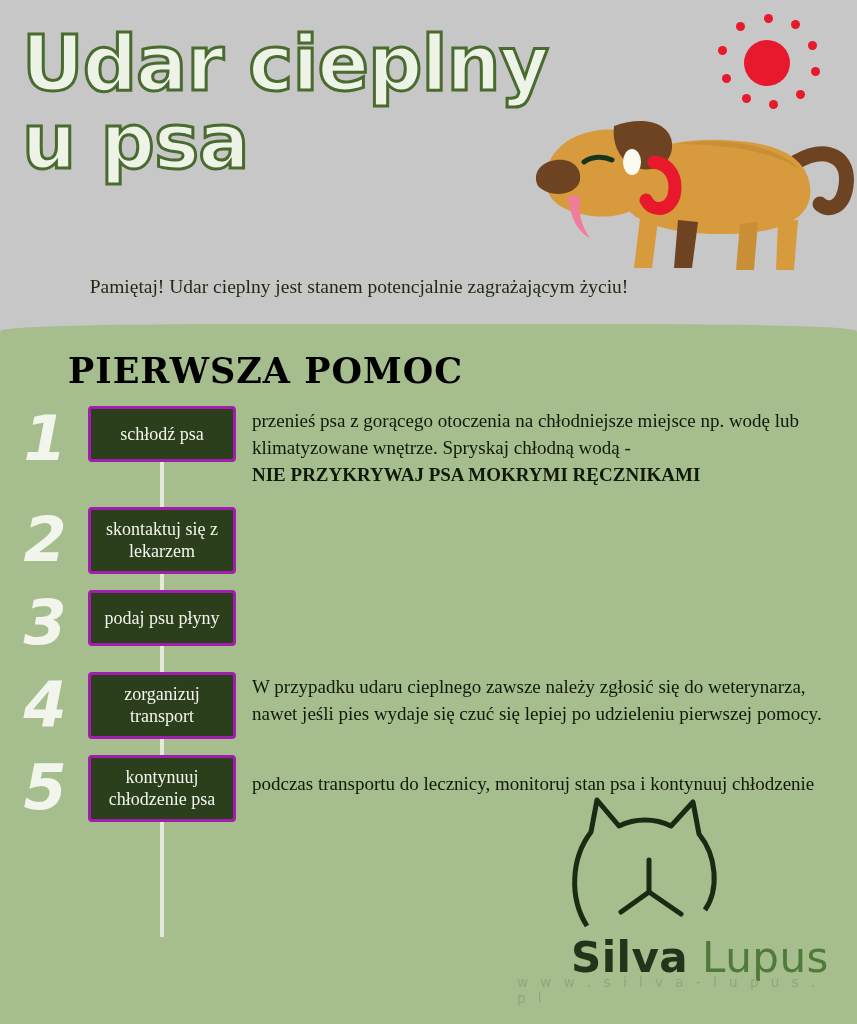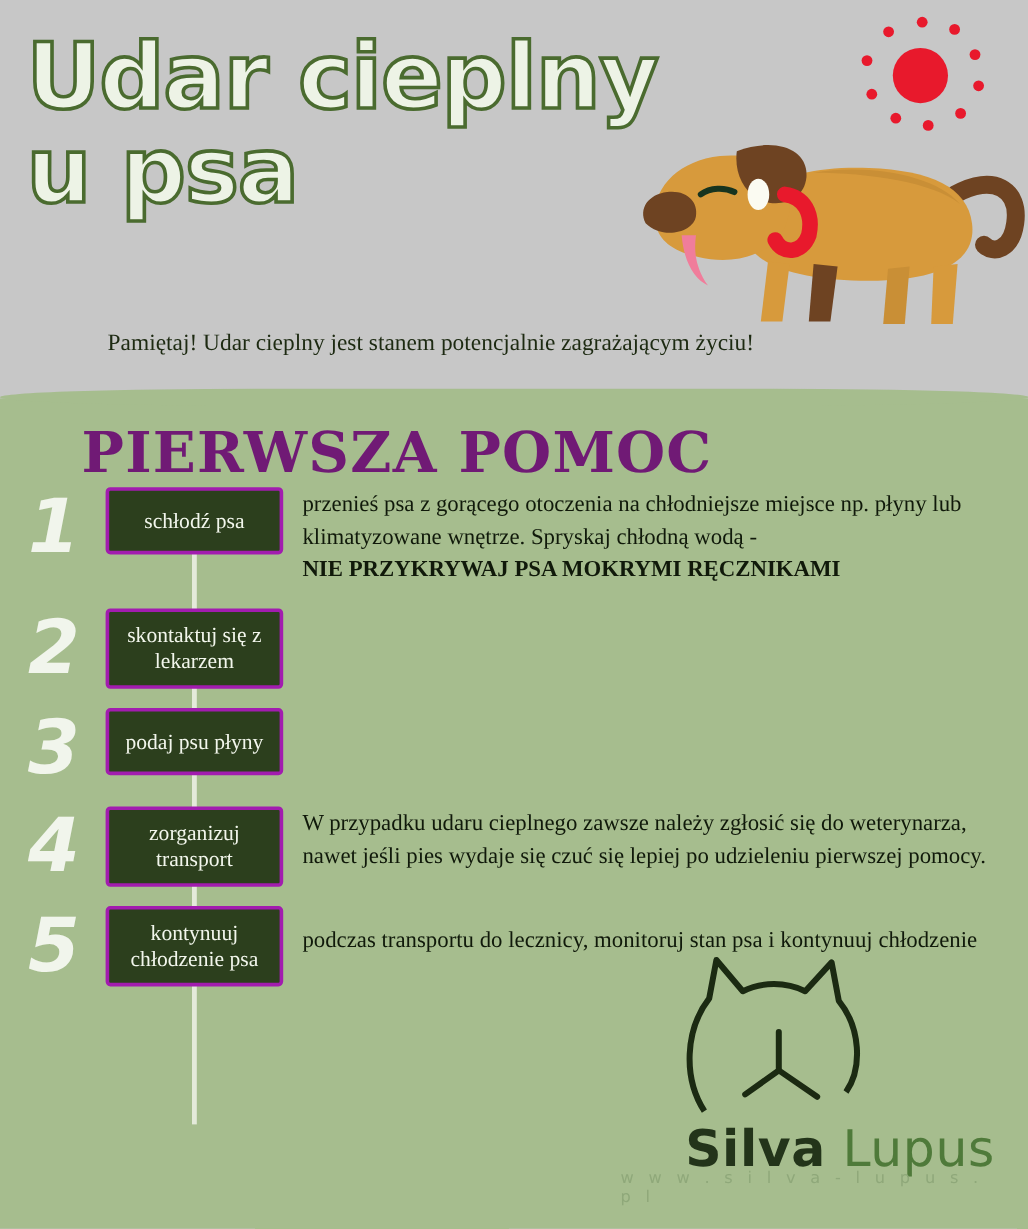--- a/index.html
+++ b/index.html
@@ -106,23 +106,23 @@
     width: 857px; height: 14px;
     background: #a6bd8e;
     border-radius: 50% / 100%;
   }
   .section-title {
     position: absolute;
     left: 68px;
     top: 18px;
     font-family: "DejaVu Serif", serif;
     font-weight: bold;
-    font-size: 47px;
+    font-size: 35px;
     letter-spacing: 1px;
-    color: #701a75;
+    color: #000000;
   }
 
   
   .rail {
     position: absolute;
     left: 160px;
     top: 85px;
     width: 4px;
     height: 520px;
     background: #eef2e8;
@@ -302,21 +302,21 @@
     <div class="section-title">PIERWSZA POMOC</div>
 
     <div class="rail"></div>
 
     <div class="steps">
 
       <div class="step s1">
         <div class="step-num">1</div>
         <div class="step-chip">schłodź psa</div>
         <div class="step-text">
-          <span>przenieś psa z gorącego otoczenia na chłodniejsze miejsce np. płyny lub klimatyzowane wnętrze. Spryskaj chłodną wodą - </span><br>
+          <span>przenieś psa z gorącego otoczenia na chłodniejsze miejsce np. wodę lub klimatyzowane wnętrze. Spryskaj chłodną wodą - </span><br>
           <span class="warn">NIE PRZYKRYWAJ PSA MOKRYMI  RĘCZNIKAMI</span>
         </div>
       </div>
 
       <div class="step s2">
         <div class="step-num">2</div>
         <div class="step-chip">skontaktuj się z lekarzem</div>
       </div>
 
       <div class="step s3">

